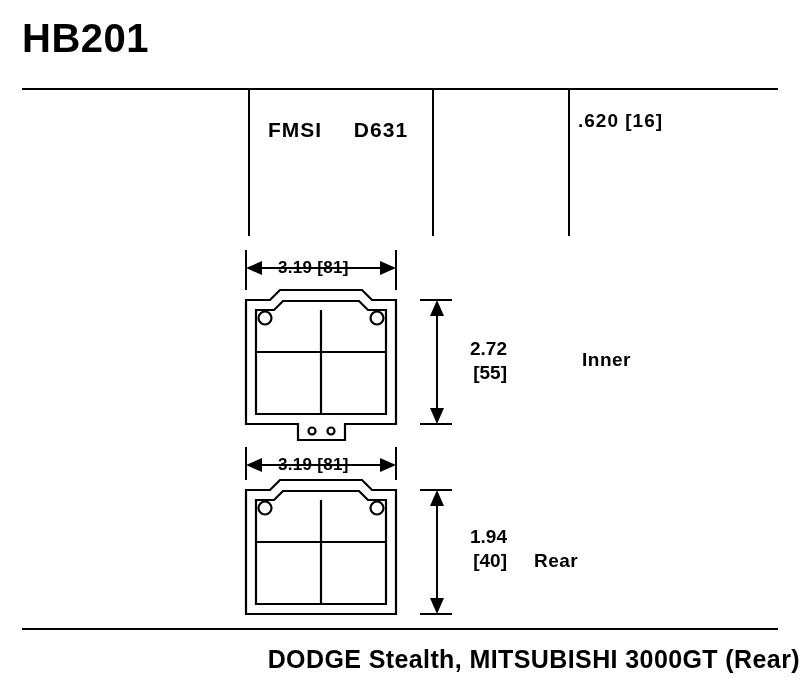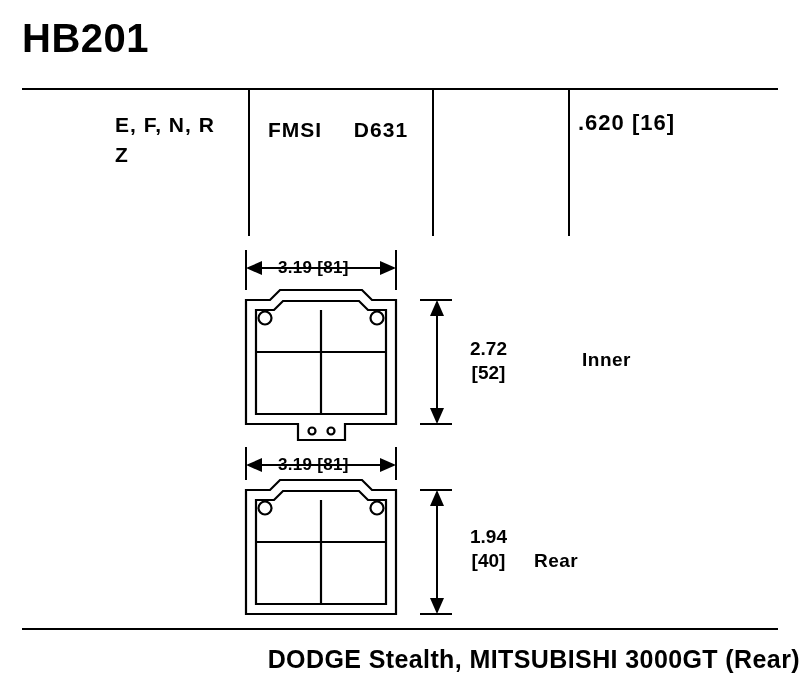--- a/index.html
+++ b/index.html
@@ -59,38 +59,38 @@
     top: 110px;
     font-size: 21px;
     font-weight: bold;
     letter-spacing: 1px;
     margin-top: 8px;
   }
   .thickness {
     position: absolute;
     left: 578px;
     top: 110px;
-    font-size: 22px;
+    font-size: 19px;
     font-weight: bold;
     letter-spacing: 1px;
   }
 
   
   .dim-width {
     position: absolute;
     font-size: 17px;
     font-weight: bold;
     letter-spacing: 0.3px;
   }
   .dim-height {
     position: absolute;
     font-size: 19px;
     font-weight: bold;
     line-height: 24px;
-    text-align: center;
+    text-align: right;
   }
   .pad-label {
     position: absolute;
     font-size: 19px;
     font-weight: bold;
     letter-spacing: 0.5px;
   }
 
   
   .vehicle {
@@ -120,37 +120,33 @@
 
   <div class="part-number">HB201</div>
 
   <div class="hrule" style="left:22px; top:88px; width:756px;"></div>
   <div class="hrule" style="left:22px; top:628px; width:756px;"></div>
 
   <div class="vrule" style="left:248px; top:88px; height:148px;"></div>
   <div class="vrule" style="left:432px; top:88px; height:148px;"></div>
   <div class="vrule" style="left:568px; top:88px; height:148px;"></div>
 
-  <div class="compounds">
-    <div>E, F, N, R</div>
-    <div>Z</div>
-  </div>
 
   <div class="fmsi">
     <span>FMSI</span>
     <span style="display:inline-block; width:18px;"></span>
     <span>D631</span>
   </div>
 
   <div class="thickness">.620 [16]</div>
 
   <div class="dim-width" style="left:278px; top:258px;">3.19 [81]</div>
   <div class="dim-height" style="left:470px; top:337px;">
     <div>2.72</div>
-    <div>[52]</div>
+    <div>[55]</div>
   </div>
   <div class="pad-label" style="left:534px; top:349px;margin-left:48px;">Inner</div>
 
   <div class="dim-width" style="left:278px; top:455px;">3.19 [81]</div>
   <div class="dim-height" style="left:470px; top:525px;">
     <div>1.94</div>
     <div>[40]</div>
   </div>
   <div class="pad-label" style="left:534px; top:550px;">Rear</div>
 

